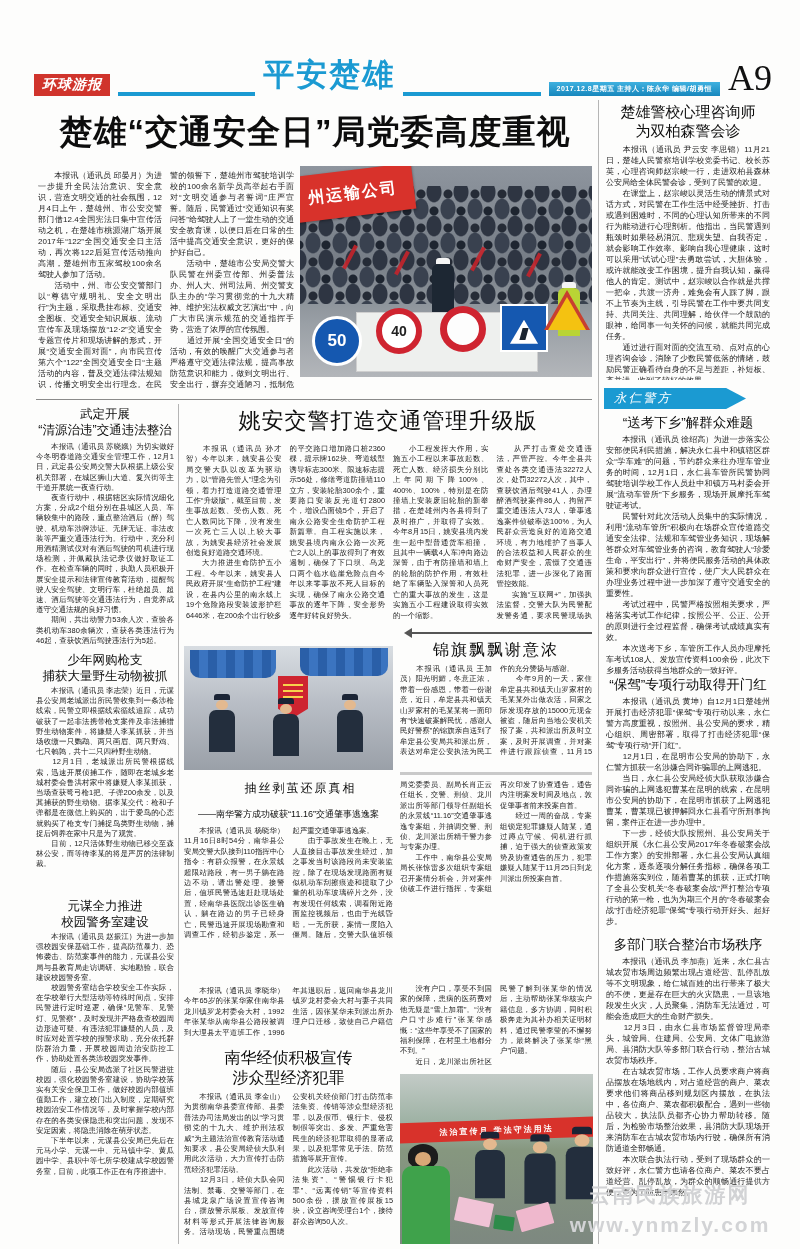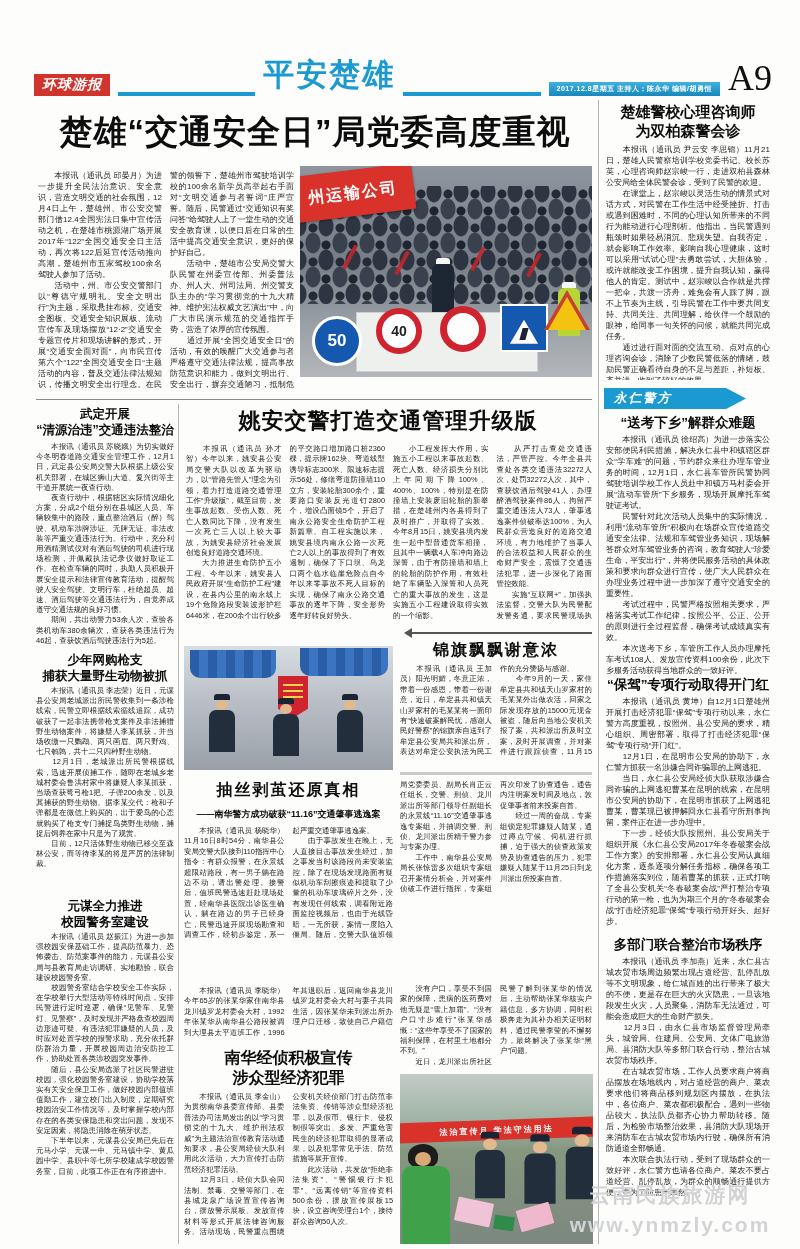--- a/index.html
+++ b/index.html
@@ -11,34 +11,34 @@
          padding:2px 8px;letter-spacing:1px;white-space:nowrap;}
   .mrule{height:4px;background:#1b9ad2;flex:1;margin:0 8px;}
   .section-title{color:#1b9ad2;font-size:31px;font-weight:900;letter-spacing:2px;white-space:nowrap;}
   .datebar{background:linear-gradient(180deg,#3fb1e0,#1787bd);color:#fff;font-size:7px;font-weight:bold;
            padding:2px 8px;white-space:nowrap;letter-spacing:.5px;}
   .pageno{font-family:"Liberation Serif",serif;font-size:36px;color:#111;margin-left:8px;line-height:1;}
   
   .btxt{font-size:8px;line-height:11px;text-align:justify;white-space:pre-line;overflow:hidden;color:#222;}
   .cols2{column-count:2;column-gap:8px;}
   .cols4{column-count:4;column-gap:8px;}
-  .ttl{font-weight:bold;text-align:center;white-space:pre-line;color:#0d0d0d;}
+  .ttl{font-weight:normal;text-align:center;white-space:pre-line;color:#0d0d0d;}
   .abs{position:absolute;}
   
   .hrule{position:absolute;background:#8a8a8a;height:1px;}
   .vrule{position:absolute;background:#b5b5b5;width:1px;}
   .band{position:absolute;background:#c9c9c9;height:3px;}
   .arrowline{position:absolute;height:2px;background:#555;}
   .arrowline:before{content:"";position:absolute;left:-8px;top:-4px;border-top:5px solid transparent;
      border-bottom:5px solid transparent;border-right:8px solid #555;}
   
   #lead-headline{left:38px;top:110px;width:554px;font-size:33px;font-weight:900;letter-spacing:1px;}
   #m1-title{left:184px;top:406px;width:408px;font-size:22px;letter-spacing:1px;}
   #m2-title{left:400px;top:640px;width:192px;font-size:16px;letter-spacing:2px;}
-  #m3-title{left:184px;top:780px;width:209px;font-size:16px;letter-spacing:2px;text-align:center;}
+  #m3-title{left:196px;top:780px;width:209px;font-size:12px;letter-spacing:2px;text-align:center;}
   #m3-sub{left:184px;top:808px;width:209px;font-size:9px;}
   #m4-title{left:184px;top:946px;width:408px;font-size:22px;letter-spacing:1px;}
   #m5-title{left:184px;top:1048px;width:209px;font-size:16px;line-height:20px;}
   .side-ttl{font-size:13.5px;}
   
   .photo{position:absolute;overflow:hidden;}
   
   #photo1{left:300px;top:166px;width:292px;height:211px;
      background:linear-gradient(180deg,#8e959e 0%,#767d86 45%,#9aa0a6 75%,#b3b6ba 100%);}
   .p1-crowd{position:absolute;left:0;top:20px;right:0;height:118px;
@@ -88,21 +88,21 @@
   .p3-banner{position:absolute;left:-4px;top:46px;right:-4px;height:20px;background:#d8322b;
      transform:rotate(-2deg);color:#fff;font-size:8px;font-weight:bold;display:flex;align-items:center;
      justify-content:center;letter-spacing:2px;}
   .woman{position:absolute;left:2px;top:70px;width:52px;height:100px;}
   .woman .hair{position:absolute;left:6px;top:0;width:30px;height:24px;background:#1c1c1c;border-radius:50% 50% 40% 40%;}
   .woman .face{position:absolute;left:13px;top:8px;width:16px;height:14px;background:#d9a877;border-radius:50%;}
   .woman .coat{position:absolute;left:0;top:22px;width:48px;height:78px;background:#3fa24b;border-radius:10px 10px 0 0;}
   .paper{position:absolute;border-radius:1px;}
   
   .blue-pennant{position:absolute;left:604px;top:388px;width:132px;height:21px;background:#1b9ad2;
-     clip-path:polygon(0 0,86% 0,100% 50%,86% 100%,0 100%);color:#fff;font-weight:bold;font-size:12.5px;
+     clip-path:polygon(0 0,86% 0,100% 50%,86% 100%,0 100%);color:#fff;font-weight:normal;font-size:12.5px;
      display:flex;align-items:center;padding-left:10px;letter-spacing:2px;font-style:italic;}
   
   .watermark{position:absolute;left:545px;top:1180px;width:250px;text-align:center;color:#d2d3d5;
      font-weight:bold;font-size:21px;line-height:30px;letter-spacing:2px;white-space:pre-line;}
 </style>
 </head>
 <body>
 
 <div class="page">
 

